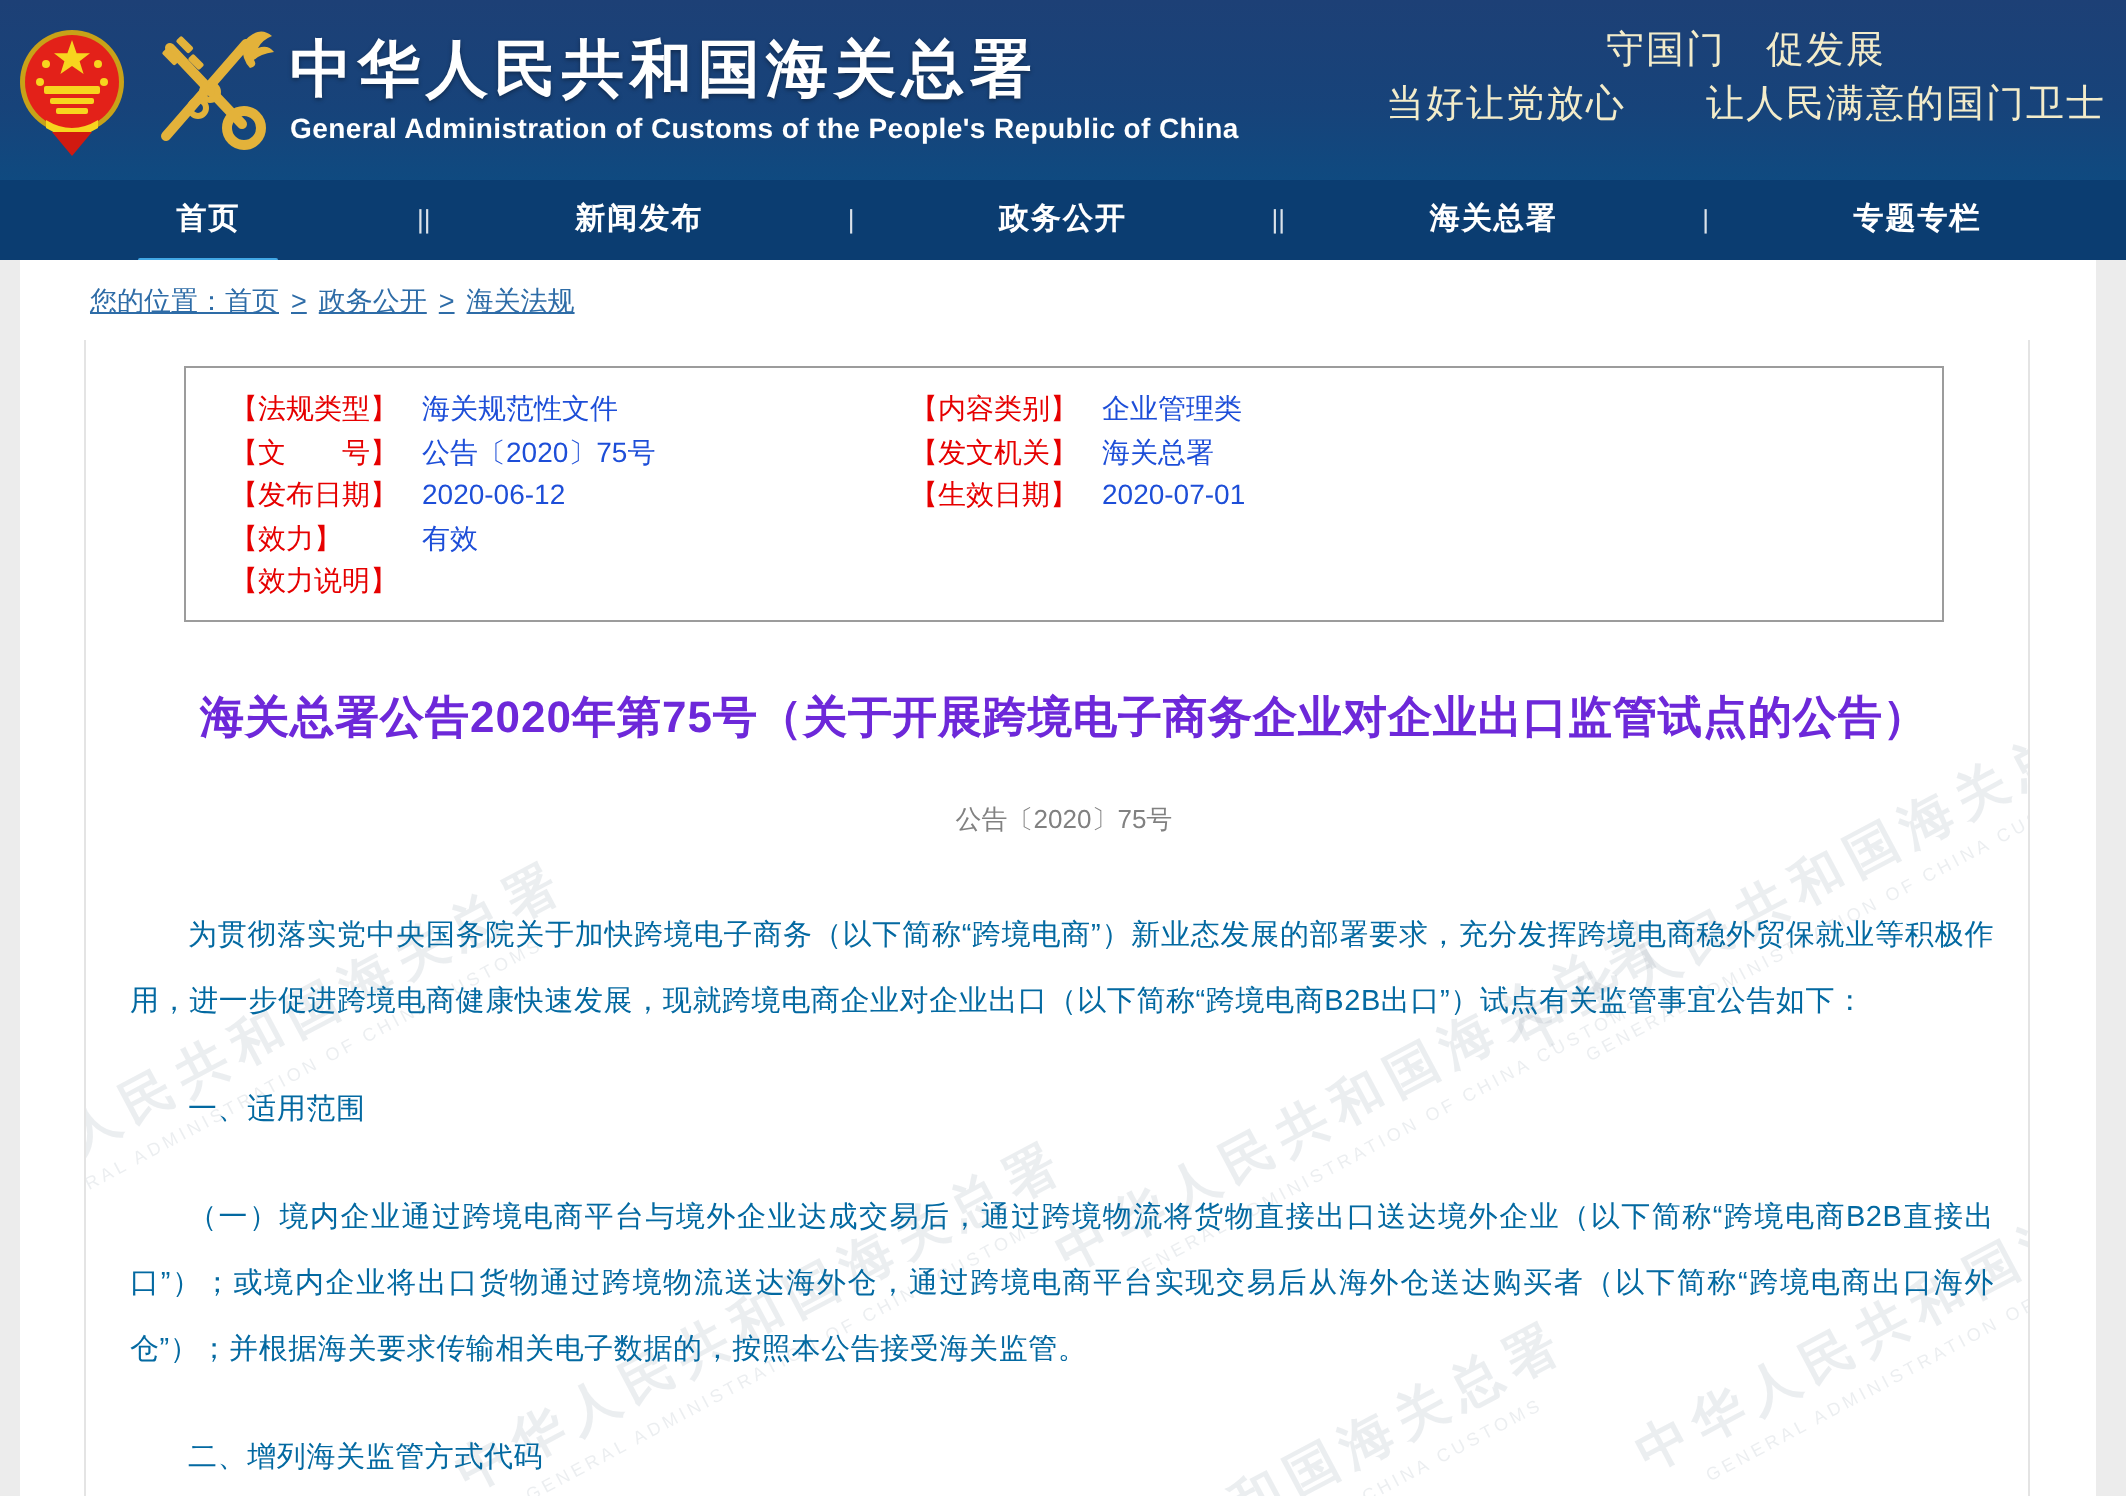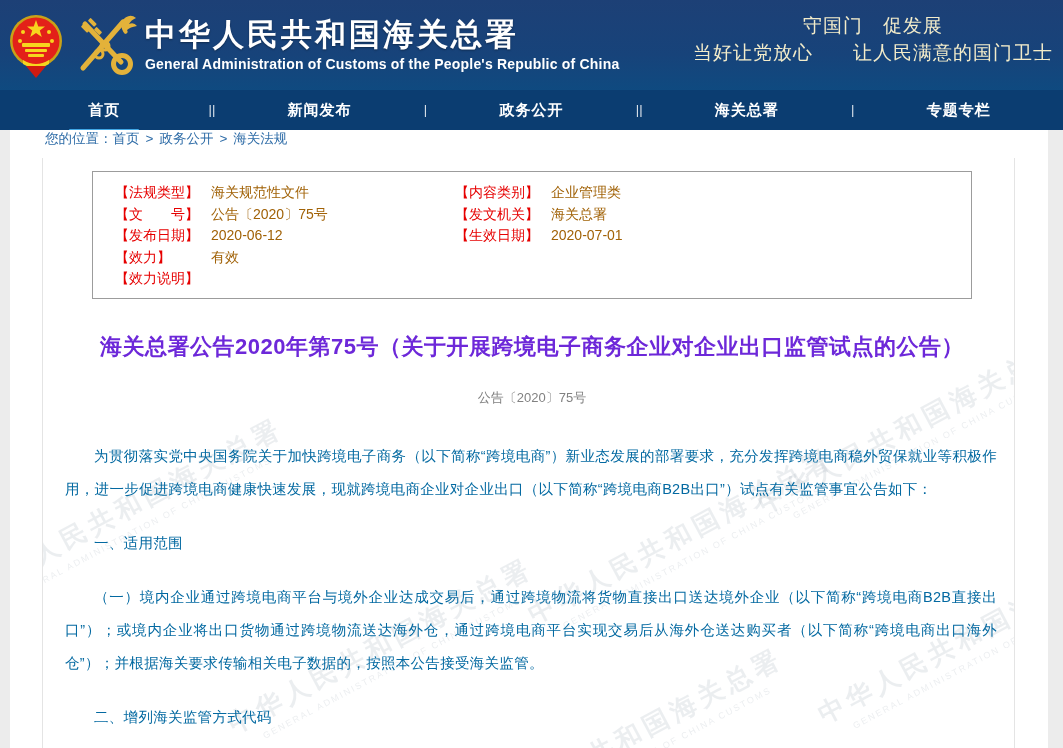--- a/index.html
+++ b/index.html
@@ -41,21 +41,21 @@
   .nav-underline{
     position:absolute;left:50%;transform:translateX(-50%);bottom:-3px;
     width:70px;height:4px;background:#41a8e6;border-radius:1px;
   }
   
   .page-body{
     position:relative;background:#fff;
     margin:0 15px 0 10px;height:618px;overflow:hidden;
   }
   .breadcrumb{
-    padding:0 0 10px 35px;font-size:13.5px;color:#2e6ca7;
+    padding:12px 0 10px 35px;font-size:13.5px;color:#2e6ca7;text-decoration:underline;
   }
   .breadcrumb a{color:#2e6ca7;text-decoration:none;cursor:pointer;}
   .breadcrumb .bc-sep{margin:0 6px;color:#2e6ca7;}
   .article-container{
     position:relative;
     margin:0 33px 0 32px;
     border-left:1px solid #e4e4e4;border-right:1px solid #e4e4e4;
     min-height:600px;
     padding:13px 15px 40px 22px;
     box-sizing:border-box;
@@ -72,21 +72,21 @@
   
   .meta-box{
     width:880px;margin:0 auto;border:1px solid #9c9c9c;background:#fff;
     padding:10px 0 8px 22px;box-sizing:border-box;
   }
   .meta-row{
     display:grid;grid-template-columns:96px 244px 96px auto;
     font-size:14px;line-height:21.5px;
   }
   .meta-label{color:#e60000;white-space:pre;}
-  .meta-value{color:#a16207;}
+  .meta-value{color:#1d4ed8;}
   
   .article-title{
     margin:27px 20px 0 20px;text-align:center;color:#6d28d9;
     font-size:22px;font-weight:bold;line-height:42px;letter-spacing:.5px;
   }
   .doc-no{
     margin:21px 0 33px 0;text-align:center;color:#818181;font-size:13px;
   }
   .article-text p{
     margin:0 2px 21px 0;text-indent:2em;font-size:14.5px;line-height:33px;

